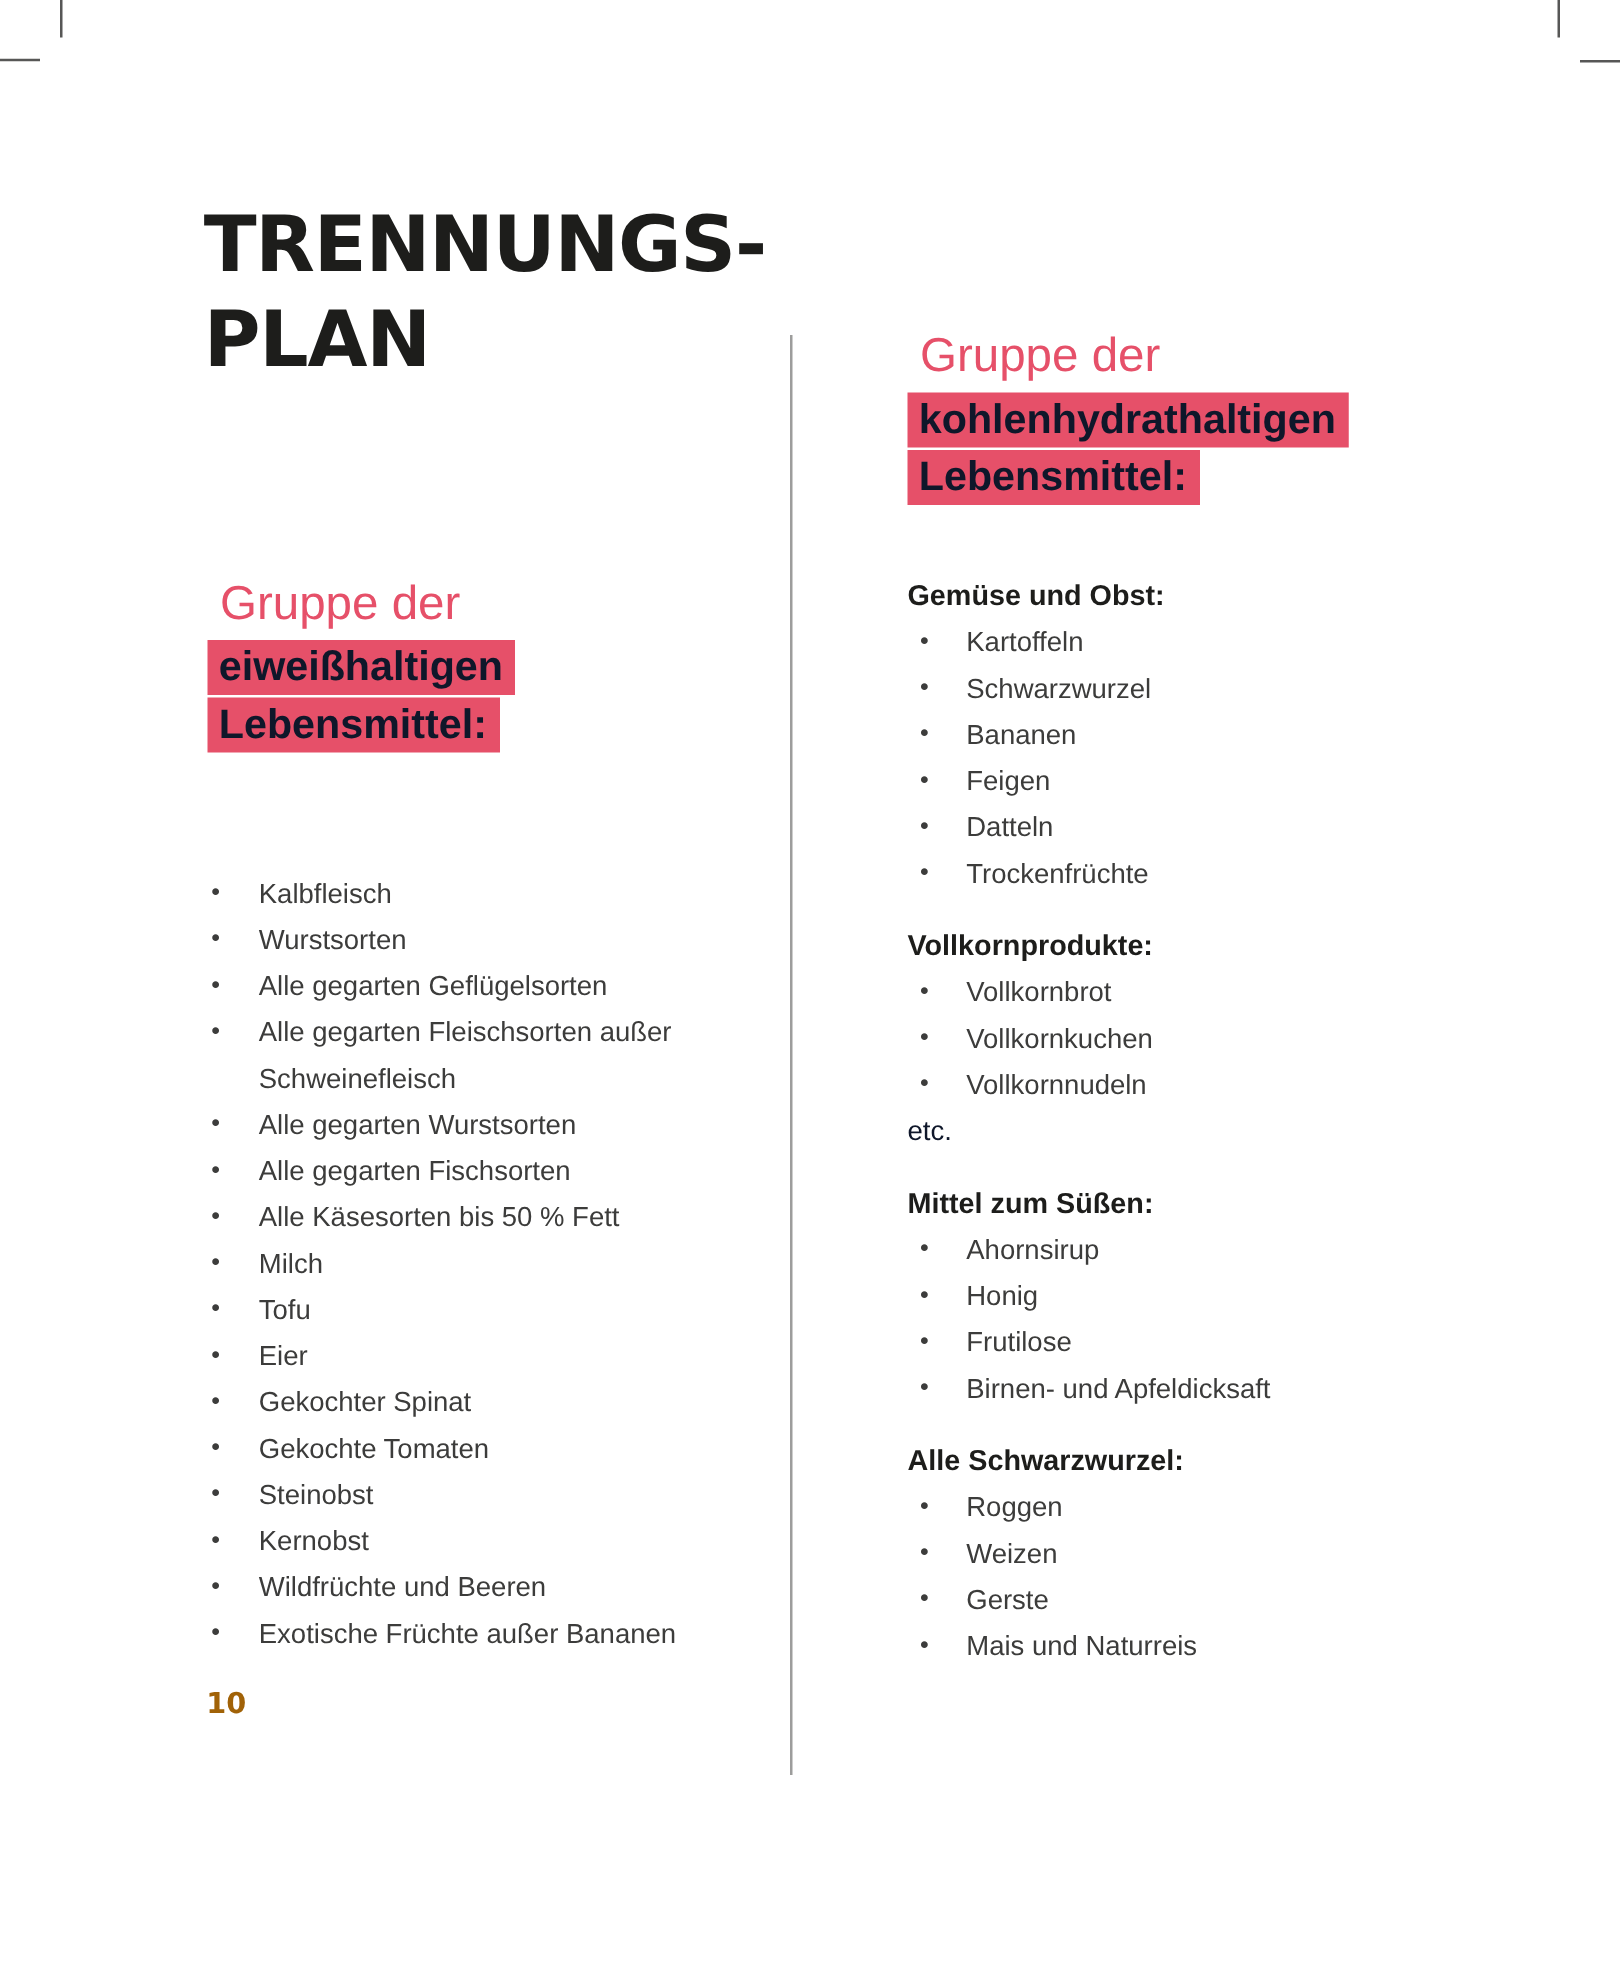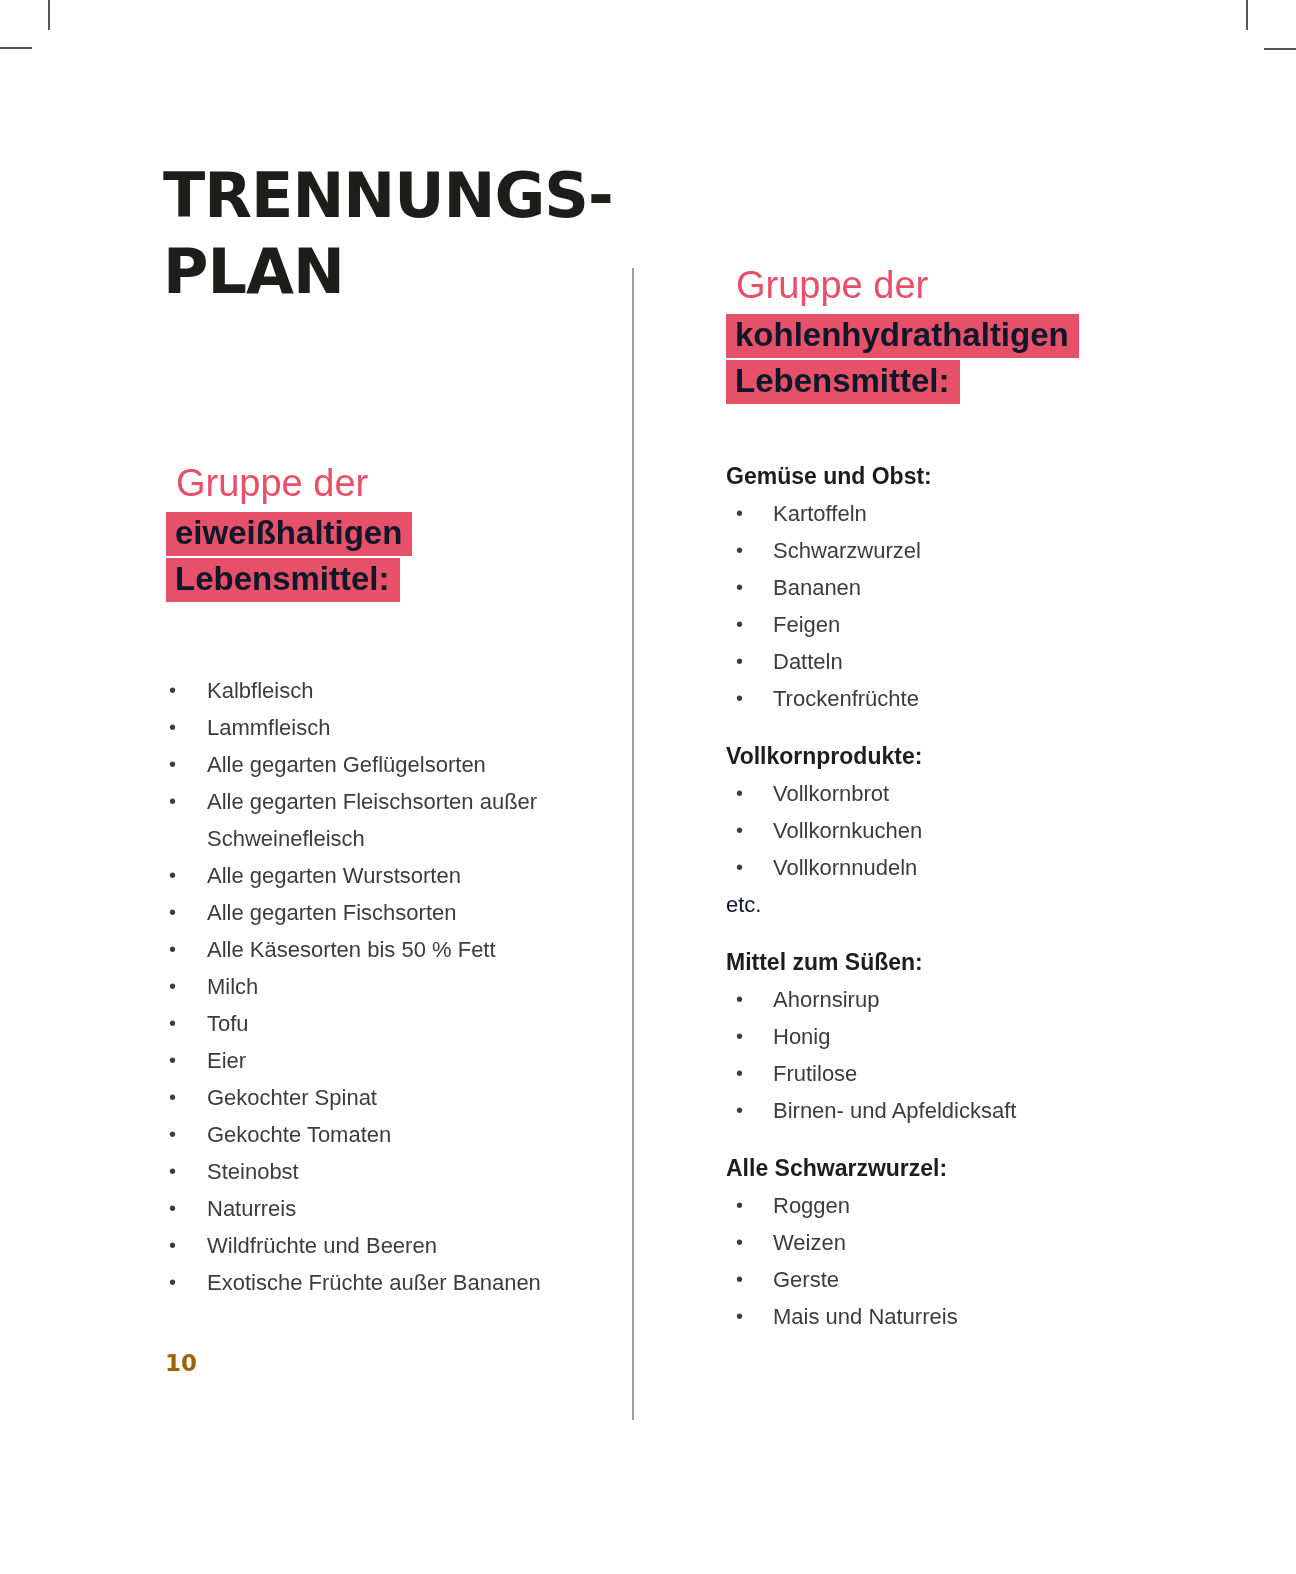--- a/index.html
+++ b/index.html
@@ -68,21 +68,21 @@
 
   
   ul.food-list { list-style: none; margin: 0; padding: 0; }
   ul.food-list li {
     position: relative;
     font-size: 22px;
     line-height: 37px;
     color: #3c3c3b;
   }
   .left-list {
-    position: absolute; left: 166px; top: 672px; width: 392px;
+    position: absolute; left: 166px; top: 696px; width: 392px;
   }
   .left-list li { padding-left: 41px; }
   .left-list li::before {
     content: "\2022";
     position: absolute; left: 3px; top: 0;
     font-size: 20px; color: #3c3c3b;
   }
 
   
   .sections { margin-top: 54px; }
@@ -128,33 +128,33 @@
 PLAN</h1>
 
 <div class="group-heading left-heading">
   <div class="intro">Gruppe der</div>
   <div class="hl">eiweißhaltigen</div>
   <div class="hl">Lebensmittel:</div>
 </div>
 
 <ul class="food-list left-list">
     <li>Kalbfleisch</li>
-    <li>Lammfleisch</li>
+    <li>Wurstsorten</li>
     <li>Alle gegarten Geflügelsorten</li>
     <li>Alle gegarten Fleischsorten außer Schweinefleisch</li>
     <li>Alle gegarten Wurstsorten</li>
     <li>Alle gegarten Fischsorten</li>
     <li>Alle Käsesorten bis 50 % Fett</li>
     <li>Milch</li>
     <li>Tofu</li>
     <li>Eier</li>
     <li>Gekochter Spinat</li>
     <li>Gekochte Tomaten</li>
     <li>Steinobst</li>
-    <li>Naturreis</li>
+    <li>Kernobst</li>
     <li>Wildfrüchte und Beeren</li>
     <li>Exotische Früchte außer Bananen</li>
   </ul>
 
 <div class="right-col">
   <div class="group-heading">
     <div class="intro">Gruppe der</div>
     <div class="hl">kohlenhydrathaltigen</div>
     <div class="hl">Lebensmittel:</div>
   </div>

